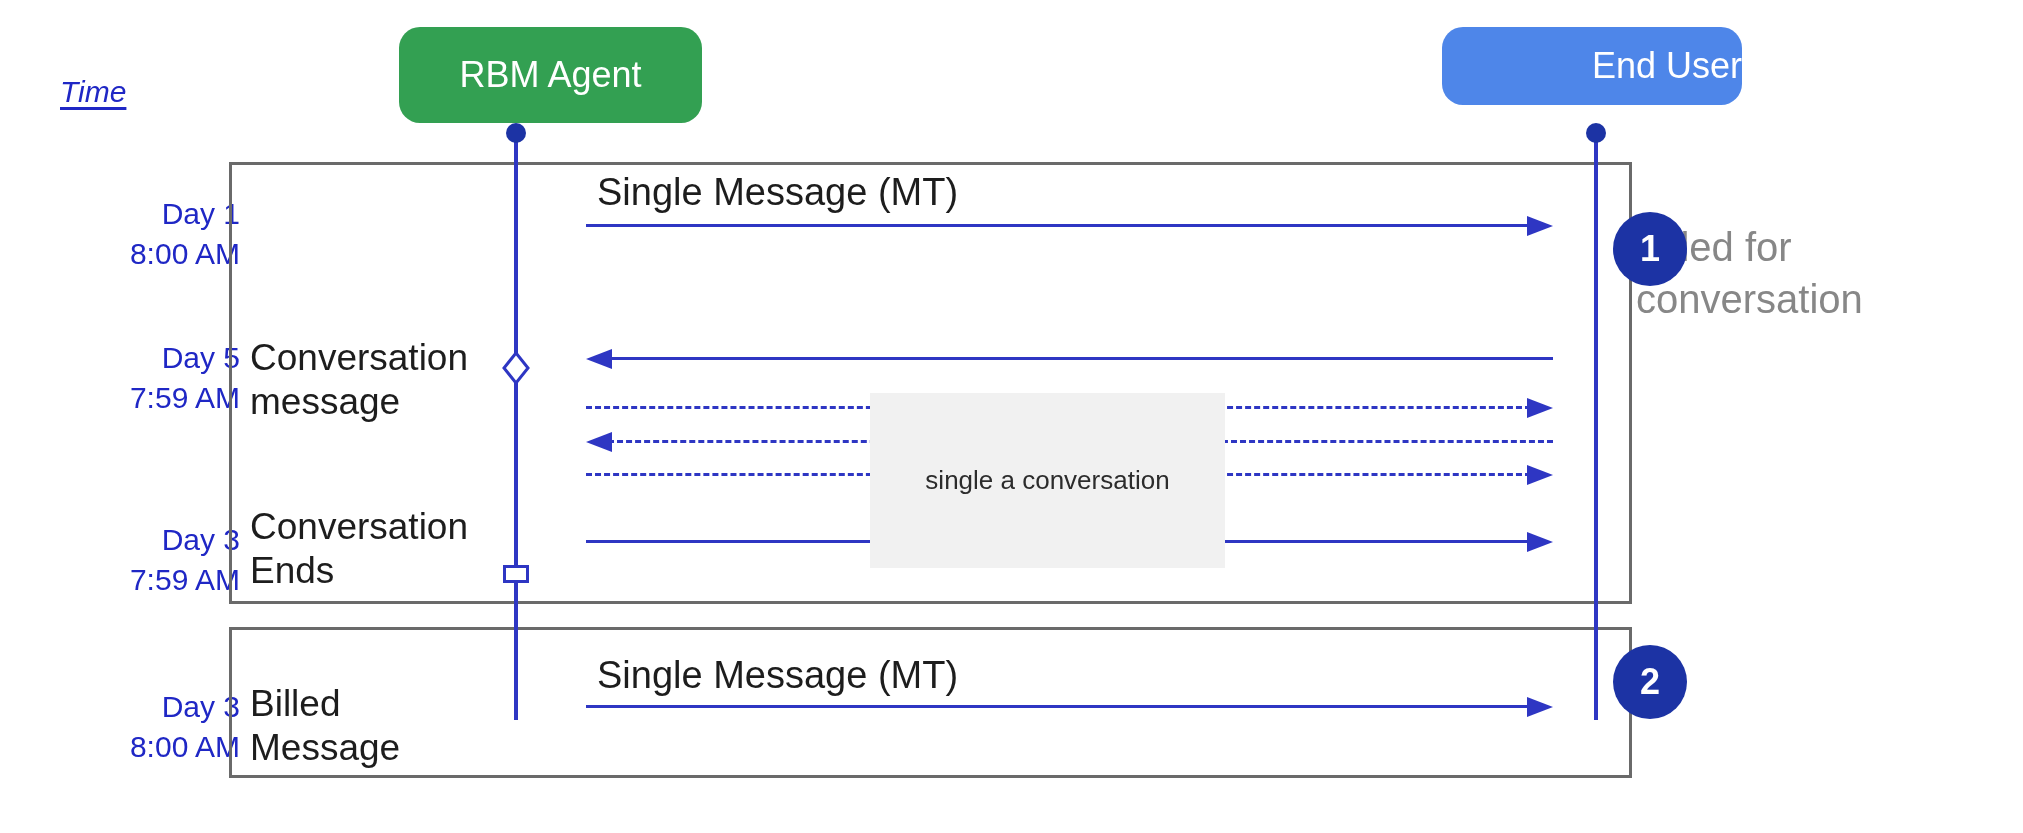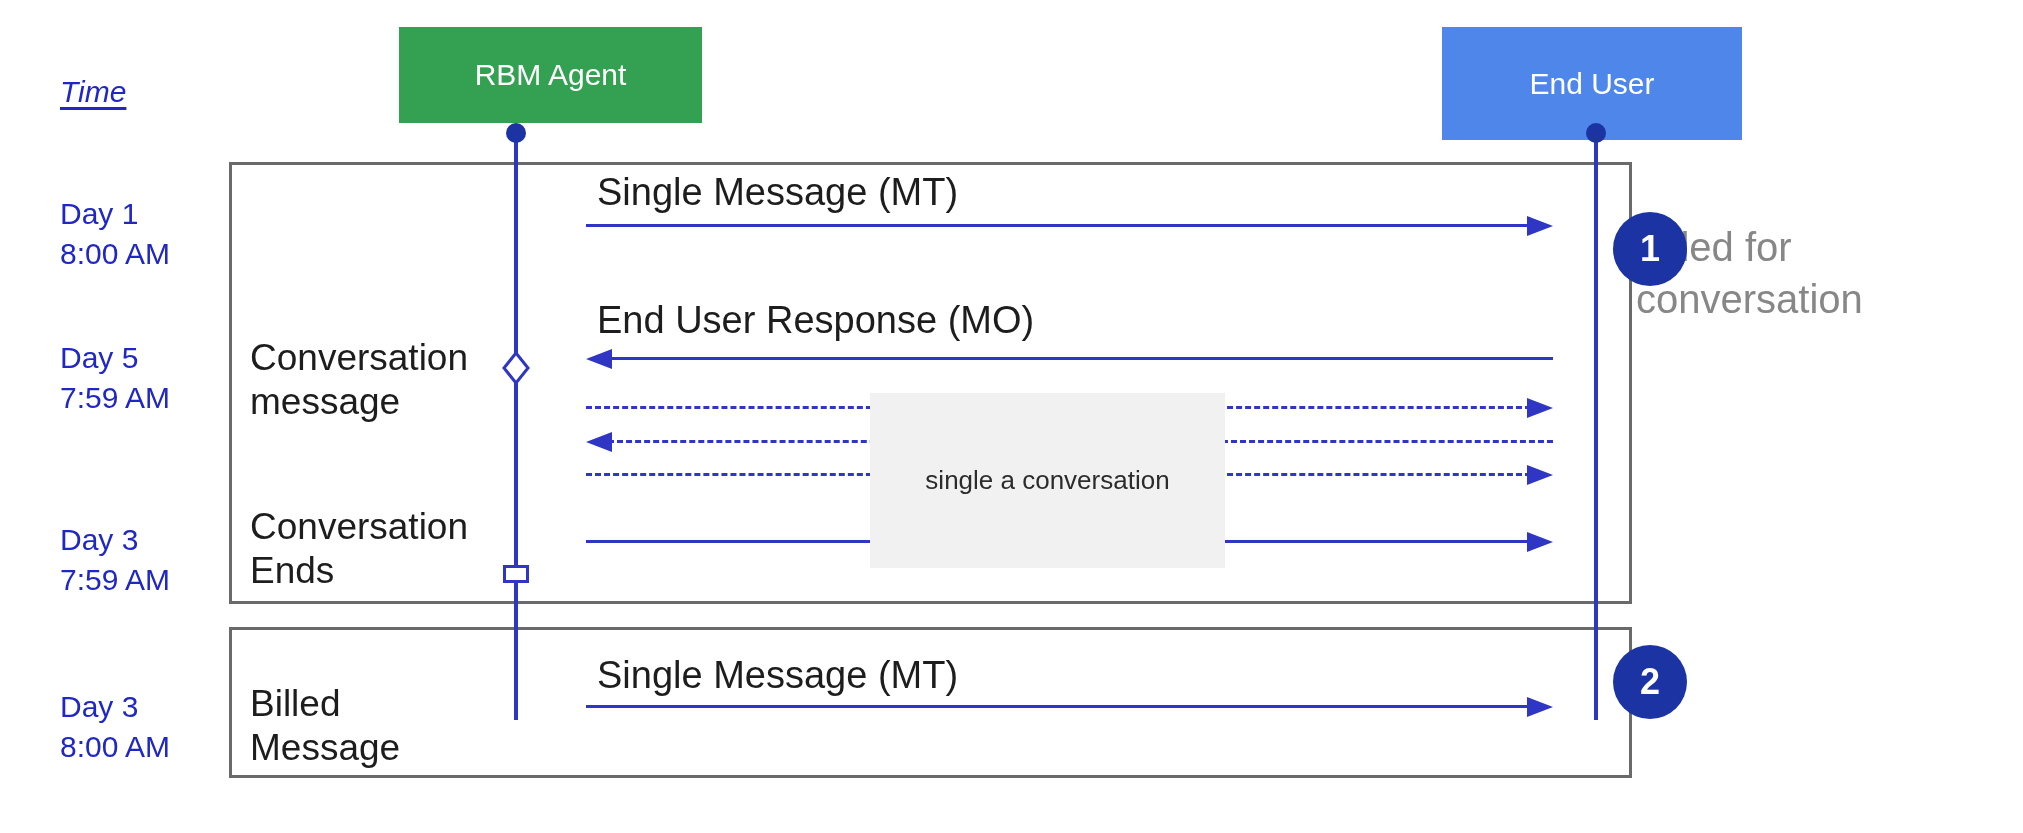--- a/index.html
+++ b/index.html
@@ -8,24 +8,24 @@
     font-family:"Liberation Sans","DejaVu Sans",sans-serif;
   }
   
   .time-axis{
     position:absolute;left:60px;top:76px;font-size:30px;line-height:32px;
     color:var(--blue-text,#1f27c5);text-decoration:underline;
     text-decoration-thickness:2.5px;text-underline-offset:5px;font-style:italic;
   }
   .actor{
     position:absolute;top:27px;display:flex;align-items:center;justify-content:center;
-    color:#fff;font-size:30px;
+    color:#fff;font-size:36px;border-radius:21px;
   }
   .actor.rbm{left:399px;width:303px;height:96px;background:var(--green,#33a052);}
-  .actor.user{left:1442px;width:300px;height:113px;background:var(--actor-blue,#4e86e9);}
+  .actor.user{left:1442px;width:300px;height:78px;background:var(--actor-blue,#4e86e9);justify-content:flex-end;}
   .dot{
     position:absolute;width:20px;height:20px;border-radius:50%;
     background:var(--navy,#1c33a4);z-index:4;
   }
   .dot.rbm{left:506px;top:123px;}
   .dot.user{left:1586px;top:123px;}
   .lifeline{
     position:absolute;top:138px;width:4px;height:582px;
     background:var(--blue-line,#2e36c3);z-index:3;
   }
@@ -35,20 +35,21 @@
   .frame{
     position:absolute;left:229px;width:1403px;border:3px solid var(--frame-border,#6a6a6a);
     box-sizing:border-box;background:transparent;z-index:1;
   }
   .frame.conversation{top:162px;height:442px;}
   .frame.single{top:627px;height:151px;}
   
   .time-label{
     position:absolute;left:60px;width:180px;font-size:30px;line-height:40px;
     color:var(--blue-text,#1f27c5);
+    text-align:right;
   }
   .time-label span{display:block;}
   
   .phase-label{
     position:absolute;left:250px;width:250px;font-size:37px;line-height:44px;
     color:var(--black-text,#1d1d1d);z-index:2;
   }
   .phase-label span{display:block;}
   
   .msg-label{
@@ -140,21 +141,20 @@
   <div class="phase-label" style="top:505px">
     <span>Conversation</span>
     <span>Ends</span>
   </div>
   <div class="phase-label" style="top:682px">
     <span>Billed</span>
     <span>Message</span>
   </div>
 
   <div class="msg-label" style="top:170px">Single Message (MT)</div>
-  <div class="msg-label" style="top:298px">End User Response (MO)</div>
   <div class="msg-label" style="top:653px">Single Message (MT)</div>
 
   <div class="arrow right solid" style="top:216px">
     <div class="shaft"></div>
     <div class="head"></div>
   </div>
   <div class="arrow left solid" style="top:349px">
     <div class="shaft"></div>
     <div class="head"></div>
   </div>

